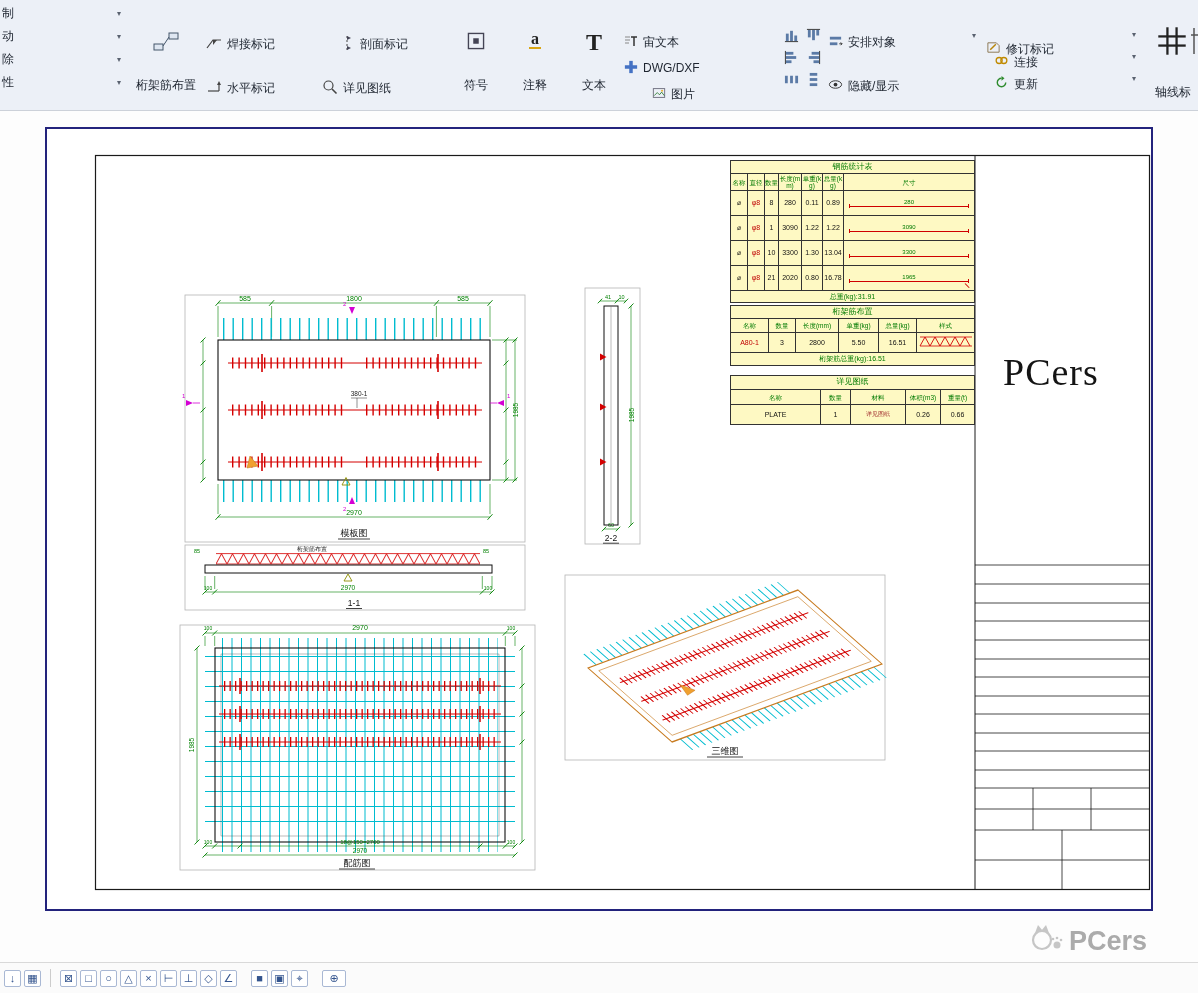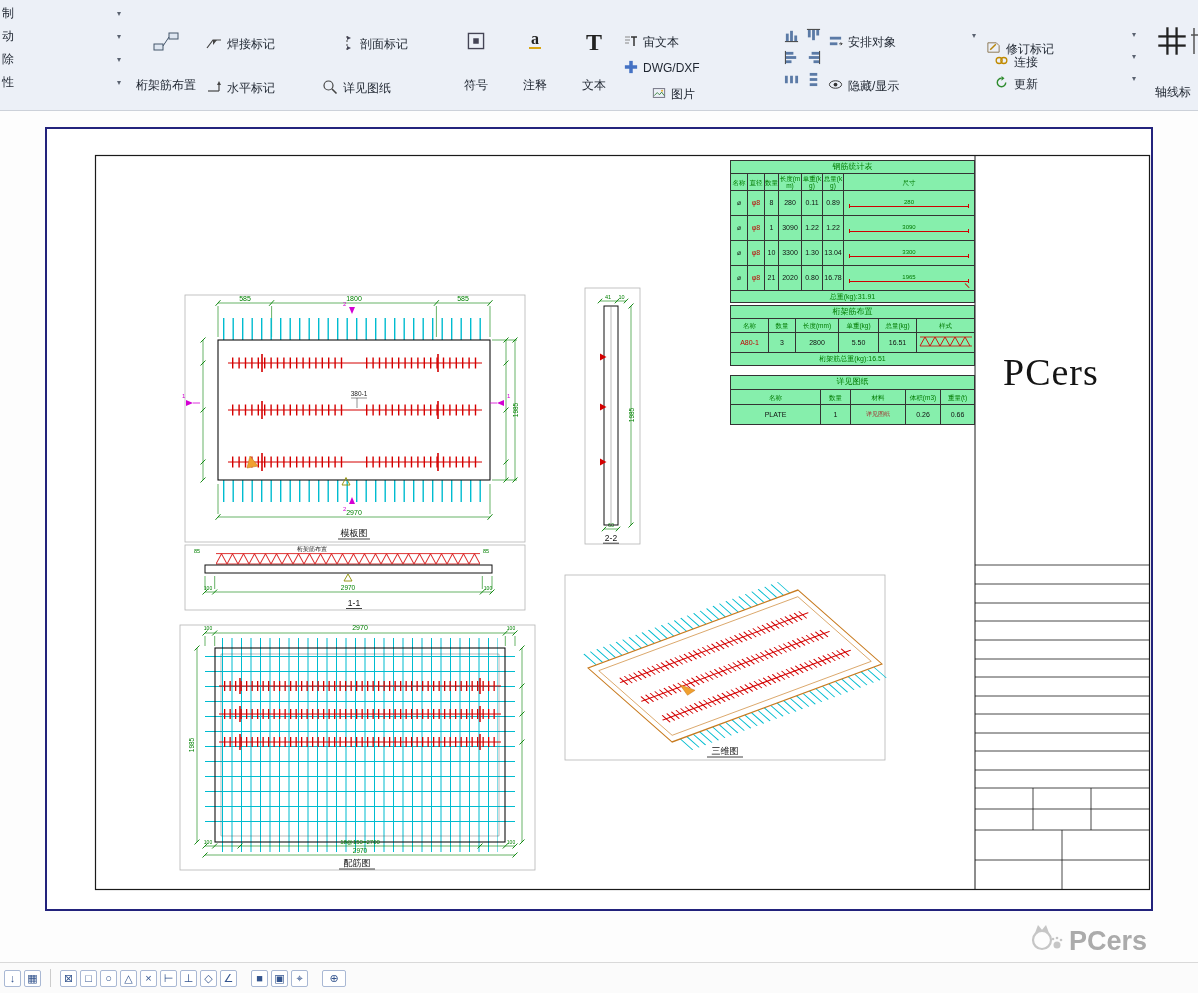--- a/index.html
+++ b/index.html
@@ -21,21 +21,21 @@
   .icon-T{font-family:"Liberation Serif","DejaVu Serif",serif;font-size:24px;font-weight:bold;color:#222;line-height:24px;}
   .rb-label-clip{overflow:hidden;white-space:nowrap;}
 
   
   .canvas{position:absolute;left:0;top:111px;width:1198px;height:851px;background:#fdfdfd;}
   .sheet{position:absolute;left:45px;top:127px;width:1108px;height:784px;border:2px solid #23237c;
          background:#fff;box-sizing:border-box;z-index:1;}
   svg.cad{position:absolute;left:0;top:0;z-index:2;pointer-events:none;font-family:"Liberation Sans","DejaVu Sans",sans-serif;}
 
   
-  .cadtable{position:absolute;z-index:3;border-collapse:collapse;table-layout:fixed;font-size:7px;color:#111;background:#86efac;}
+  .cadtable{position:absolute;z-index:3;border-collapse:collapse;table-layout:fixed;font-size:7px;color:#111;background:#fef9c3;}
   .cadtable td{border:0.5px solid #333;padding:0;text-align:center;vertical-align:middle;overflow:hidden;
                line-height:1.05;word-break:break-all;}
   .cadtable .ttl td{color:#007a00;font-size:8px;}
   .cadtable .hdr td{color:#007a00;font-size:6.5px;line-height:7px;}
   .cadtable .ft td{color:#007a00;font-size:7px;}
   .red{color:#c00000;}
   .dred{color:#a33333;font-size:6px;}
   .dimwrap{position:relative;width:92%;margin:0 auto;}
   .dimnum{display:block;font-size:6px;color:#007a00;}
   .dimline{display:block;height:0;border-top:1px solid #cf0000;position:relative;}

